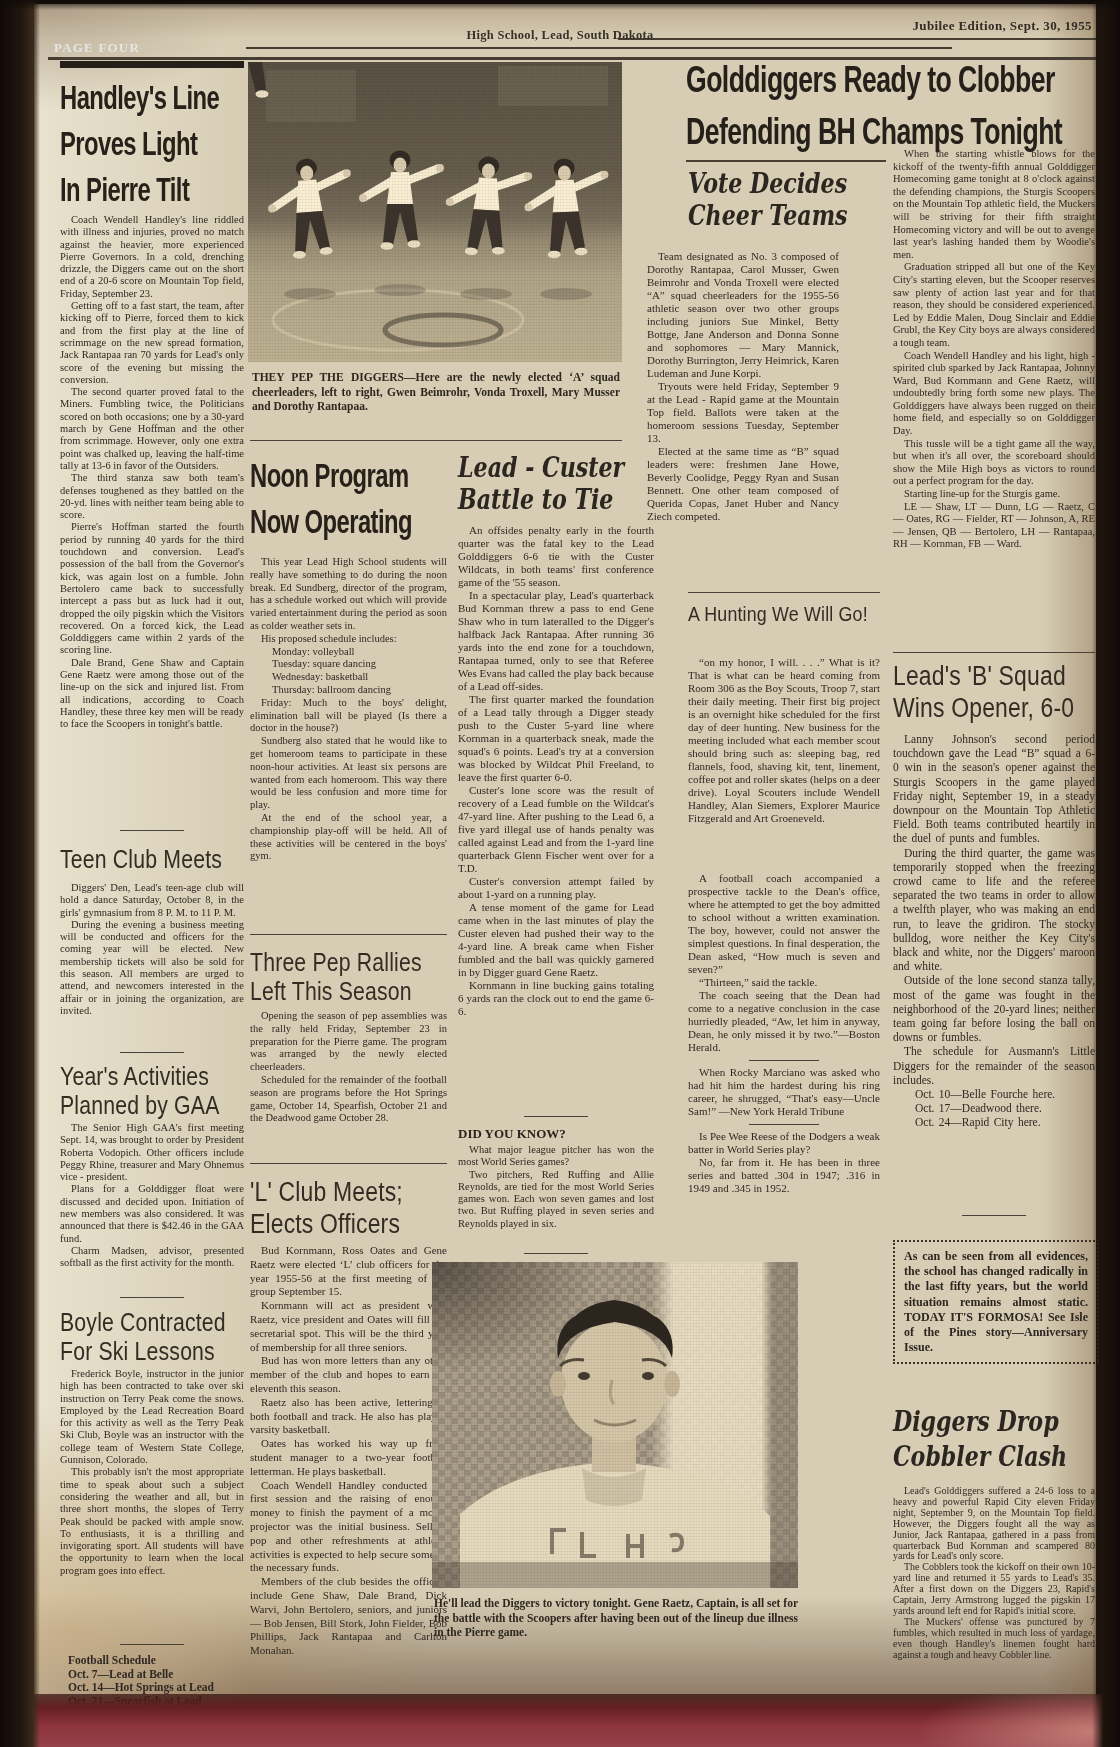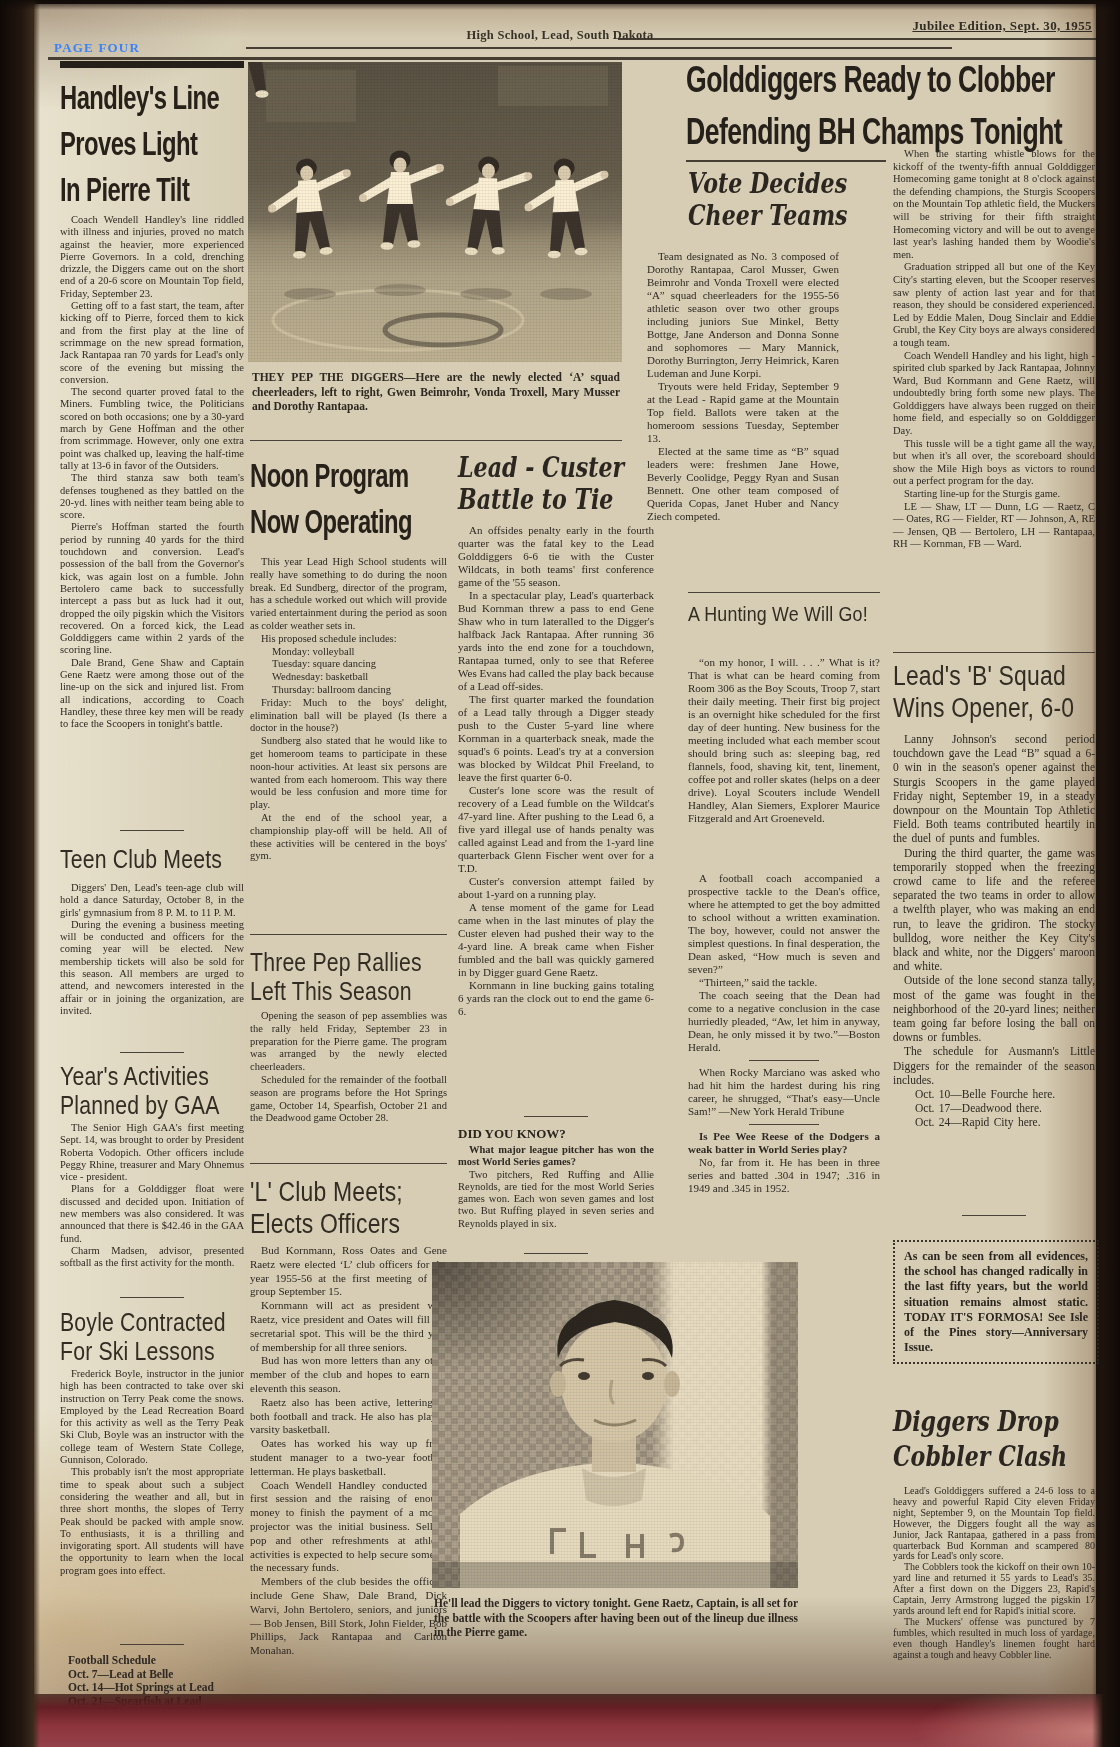--- a/index.html
+++ b/index.html
@@ -8,43 +8,43 @@
   .paper{position:absolute;left:34px;top:4px;width:1062px;height:1712px;
     background:
       radial-gradient(ellipse 520px 320px at 3% 95%, rgba(176,134,74,.42), transparent 70%),
       radial-gradient(ellipse 300px 150px at 0% 0%, rgba(90,60,35,.35), transparent 70%),
       linear-gradient(90deg, rgba(255,252,238,.45), transparent 20%),
       linear-gradient(270deg, rgba(120,88,56,.38), transparent 5%),
       linear-gradient(180deg, rgba(120,80,50,.28), transparent 2%, transparent 93%, rgba(70,40,25,.5) 99%),
       #d6cdb4;}
   .abs{position:absolute;}
   
-  .hdr-edition{font:700 13px/15px "Liberation Serif",serif;letter-spacing:.4px;text-align:right;color:#332c24;text-decoration:underline;}
+  .hdr-edition{font:700 13px/15px "Liberation Serif",serif;letter-spacing:.4px;text-align:right;color:#332c24;}
   .hdr-masthead{font:700 12.5px/14px "Liberation Serif",serif;letter-spacing:.3px;text-align:center;color:#383128;}
-  .hdr-page{font:700 13px/15px "Liberation Serif",serif;letter-spacing:1.2px;color:#3b82f6;}
+  .hdr-page{font:700 13px/15px "Liberation Serif",serif;letter-spacing:1.2px;color:#e5e5e5;}
   .rule{background:#463e33;}
   
   .hl{margin:0;white-space:nowrap;transform-origin:0 55%;}
   .hl-gothic .hl{font:700 34px/46px "Liberation Sans",sans-serif;letter-spacing:-.8px;transform:scaleX(.7);color:#272119;}
   .hl-big .hl{font:700 37px/52px "Liberation Sans",sans-serif;letter-spacing:-.8px;transform:scaleX(.72);color:#26201a;}
   .hl-fut .hl{font:400 25px/29px "Liberation Sans",sans-serif;letter-spacing:.2px;transform:scaleX(.85);color:#332c23;}
   .hl-fut.sm .hl{font-size:21px;line-height:26px;}
   .hl-fut.bsq .hl{font-size:27px;line-height:32px;}
   .hl-it .hl{font:italic 700 27px/32px "DejaVu Serif",serif;transform:scaleX(.82);color:#2c2620;}
   .hl-it.cob .hl{line-height:35px;}
   
   .art p.bp{font-size:10.5px;line-height:12.3px;text-align:justify;text-indent:11px;margin:0;color:#2f2923;}
   .art.f11 p.bp{font-size:11px;line-height:13px;}
   .art.f115 p.bp{font-size:11.5px;line-height:14.2px;word-spacing:1.5px;}
   .art.lh128 p.bp{line-height:12.8px;}
   .art.lh138 p.bp{font-size:11px;line-height:13.8px;}
   .art.lh126 p.bp{line-height:12.6px;}
   .art.cobb p.bp{font-size:10px;line-height:10.9px;}
   .art p.ind{text-align:left;text-indent:22px;}
-  .art p.bold{font-weight:700;}
+  .art p.bold{font-weight:400;}
   .cap{font:700 11.5px/14.5px "Liberation Serif",serif;text-align:justify;color:#2d2720;margin:0;}
   .dyk-t{font:700 13px/16px "Liberation Serif",serif;margin:0 0 2px 0;color:#2b251e;}
   .sched-t{font:700 12.5px/16px "Liberation Serif",serif;text-align:center;margin:0;}
   .sched p{font:700 11.5px/13.6px "Liberation Serif",serif;margin:0;text-indent:8px;text-align:left;}
   .hr-s{position:absolute;width:64px;height:1px;background:#4a423a;}
   .hr-f{position:absolute;height:1px;background:#4a423a;}
   .hr-flow{width:70px;height:1px;background:#4a423a;margin:6px auto 5px;}
   .formosa{border:2px dotted #3b332a;padding:7px 9px;font:700 12px/15.2px "Liberation Serif",serif;
            text-align:justify;color:#2c2620;}
   

